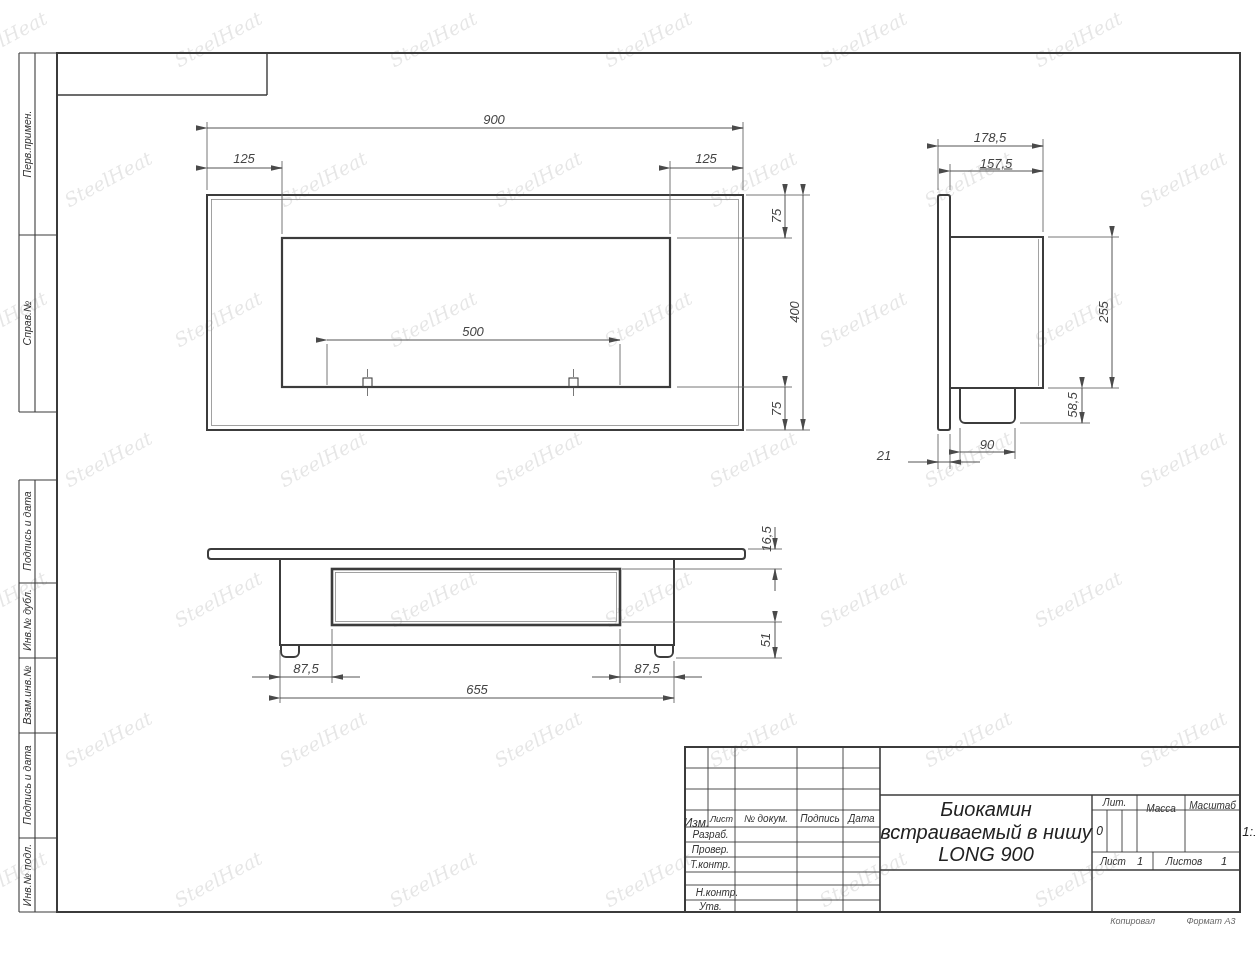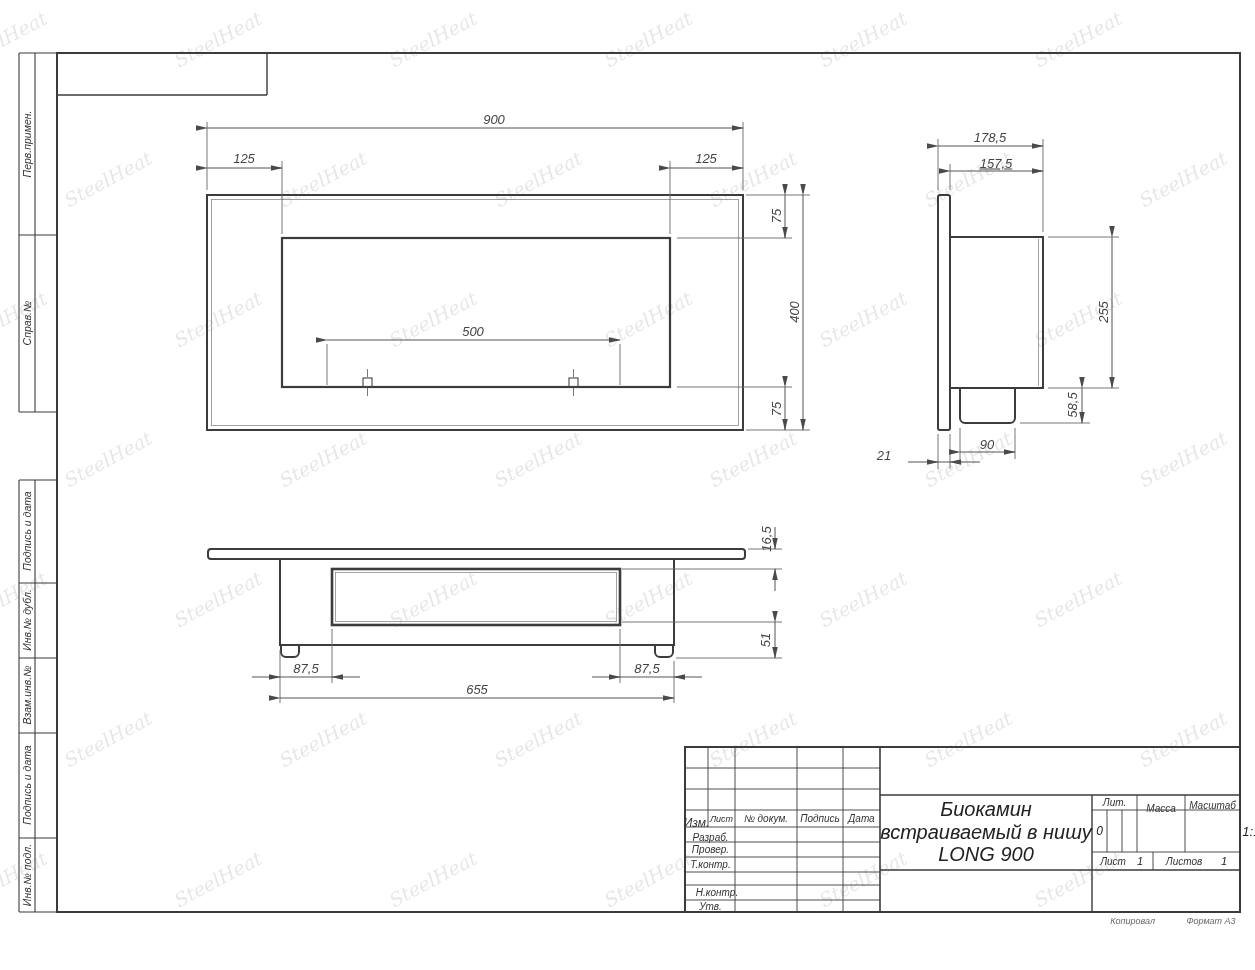--- a/index.html
+++ b/index.html
@@ -280,21 +280,21 @@
   <div class="txt margin-label" style="left:27px;top:695px;">Взам.инв.№</div>
   <div class="txt margin-label" style="left:27px;top:785px;">Подпись и дата</div>
   <div class="txt margin-label" style="left:27px;top:875px;">Инв.№ подл.</div>
 
   <div class="txt stamp-small" style="left:685px;top:810px;width:23px;height:25px;font-size:12px;">Изм.</div>
   <div class="txt stamp-small" style="left:708px;top:810px;width:27px;height:17px;font-size:9px;">Лист</div>
   <div class="txt stamp-small" style="left:735px;top:810px;width:62px;height:17px;">№ докум.</div>
   <div class="txt stamp-small" style="left:797px;top:810px;width:46px;height:17px;">Подпись</div>
   <div class="txt stamp-small" style="left:843px;top:810px;width:37px;height:17px;">Дата</div>
 
-  <div class="txt stamp-small stamp-left" style="left:686px;top:827px;width:49px;height:21px;">Разраб.</div>
+  <div class="txt stamp-small stamp-left" style="left:686px;top:827px;width:49px;height:15px;">Разраб.</div>
   <div class="txt stamp-small stamp-left" style="left:686px;top:842px;width:49px;height:15px;">Провер.</div>
   <div class="txt stamp-small stamp-left" style="left:686px;top:857px;width:49px;height:15px;">Т.контр.</div>
   <div class="txt stamp-small stamp-left" style="left:686px;top:885px;width:62px;height:15px;">Н.контр.</div>
   <div class="txt stamp-small stamp-left" style="left:686px;top:900px;width:49px;height:12px;">Утв.</div>
 
   <div class="txt doc-title" style="left:882px;top:796px;width:208px;height:72px;">
     <span>Биокамин</span>
     <span>встраиваемый в нишу</span>
     <span>LONG 900</span>
   </div>

